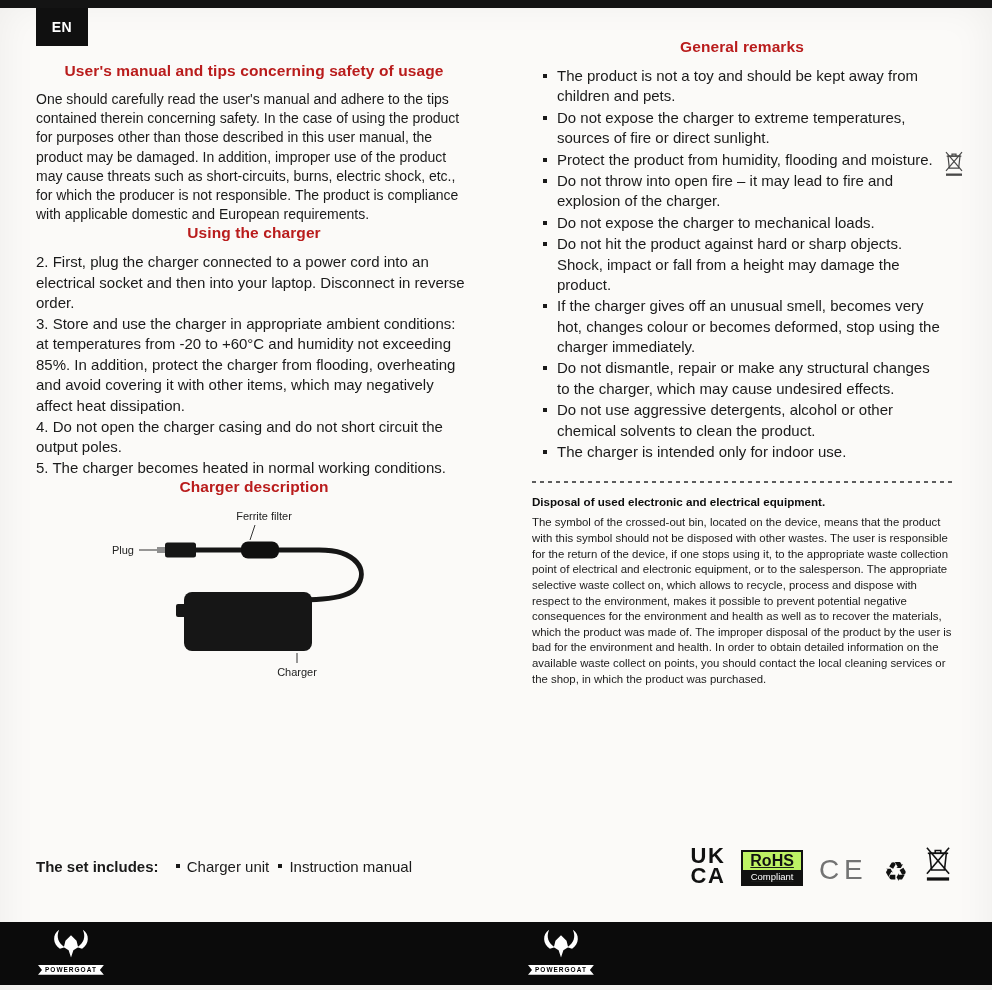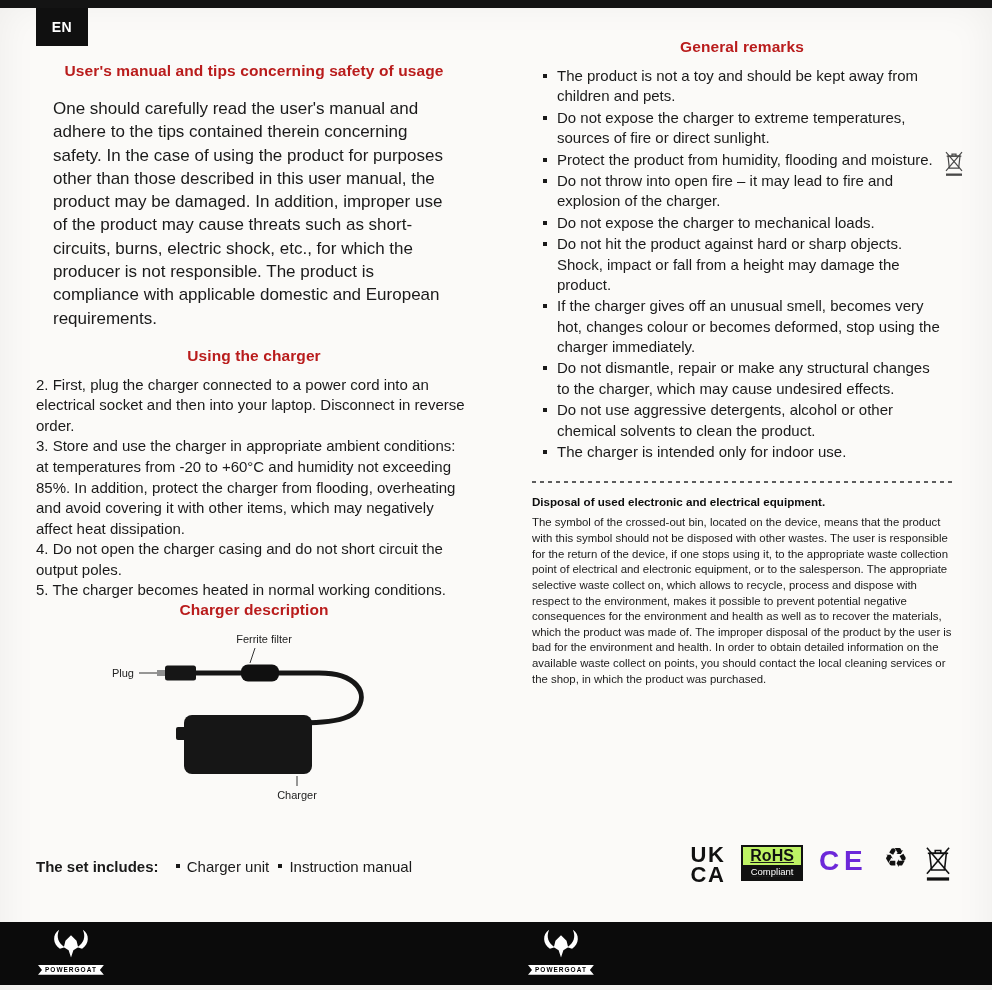--- a/index.html
+++ b/index.html
@@ -12,42 +12,42 @@
   .top-bar{position:absolute;left:0;top:0;width:100%;height:8px;background:#141414;}
   .lang-badge{
     position:absolute;left:36px;top:8px;width:52px;height:38px;background:#101010;
     color:#fff;font-weight:700;font-size:14px;display:flex;align-items:center;justify-content:center;
     letter-spacing:0.5px;
   }
   .col-left{position:absolute;left:36px;top:62px;width:436px;}
   .col-right{position:absolute;left:532px;top:38px;width:420px;}
   h2.section{font-size:15.5px;font-weight:700;margin:0 0 10px;color:#b91c1c;letter-spacing:0.1px;text-align:center;}
   .mt{margin-top:17px;}
-  p.body{font-size:17px;line-height:1.37;margin:17px;}
+  p.body{font-size:14px;line-height:1.37;margin:0;}
   .numlist p{font-size:15px;line-height:1.37;margin:0;}
   
   ul.remarks{list-style:none;margin:4px 0 0;padding:0;}
   ul.remarks li{
     position:relative;font-size:15px;line-height:1.36;margin:1px 10px;padding-left:15px;
   }
   ul.remarks li::before{
     content:"";position:absolute;left:1px;top:8px;width:4px;height:4px;background:#1a1a1a;
   }
   .divider{margin:19px 0 12px;height:2px;
     background:repeating-linear-gradient(90deg,#5d5d5d 0 4px,transparent 4px 8px);}
   h3.small-title{font-size:11.6px;font-weight:700;margin:0 0 7px;color:#0d0d0d;}
   p.fine{font-size:11.4px;line-height:1.37;margin:0;}
   
-  .marks{position:absolute;left:532px;top:845px;width:420px;display:flex;align-items:flex-start;
+  .marks{position:absolute;left:532px;top:845px;width:420px;display:flex;align-items:flex-end;
     justify-content:flex-end;gap:16px;}
   .ukca{font-weight:700;font-size:22px;line-height:0.92;letter-spacing:1.5px;color:#111;}
   .rohs{border:2.5px solid #111;text-align:center;background:#bef264;text-decoration:underline;}
   .rohs .rohs-top{font-weight:700;font-size:16px;line-height:1.05;padding:1px 7px 0;color:#111;}
   .rohs .rohs-bottom{background:#111;color:#fff;font-size:9.5px;line-height:1.3;padding:1px 5px;}
-  .ce{font-size:28px;font-weight:700;letter-spacing:5px;color:#6d28d9;}
+  .ce{font-size:28px;font-weight:400;letter-spacing:5px;color:#737373;}
   .recycle{font-size:27px;color:#111;line-height:1;}
   
   .diagram{margin-top:10px;}
   .diagram text{font-size:11px;fill:#222;font-family:"Liberation Sans",sans-serif;}
   
   .set-line{position:absolute;left:36px;top:858px;font-size:15px;white-space:nowrap;}
   .si-label{font-weight:700;margin-right:8px;}
   .si-item{position:relative;margin-left:16px;}
   .si-item::before{content:"";position:absolute;left:-11px;top:6px;width:4px;height:4px;background:#1a1a1a;}
   

